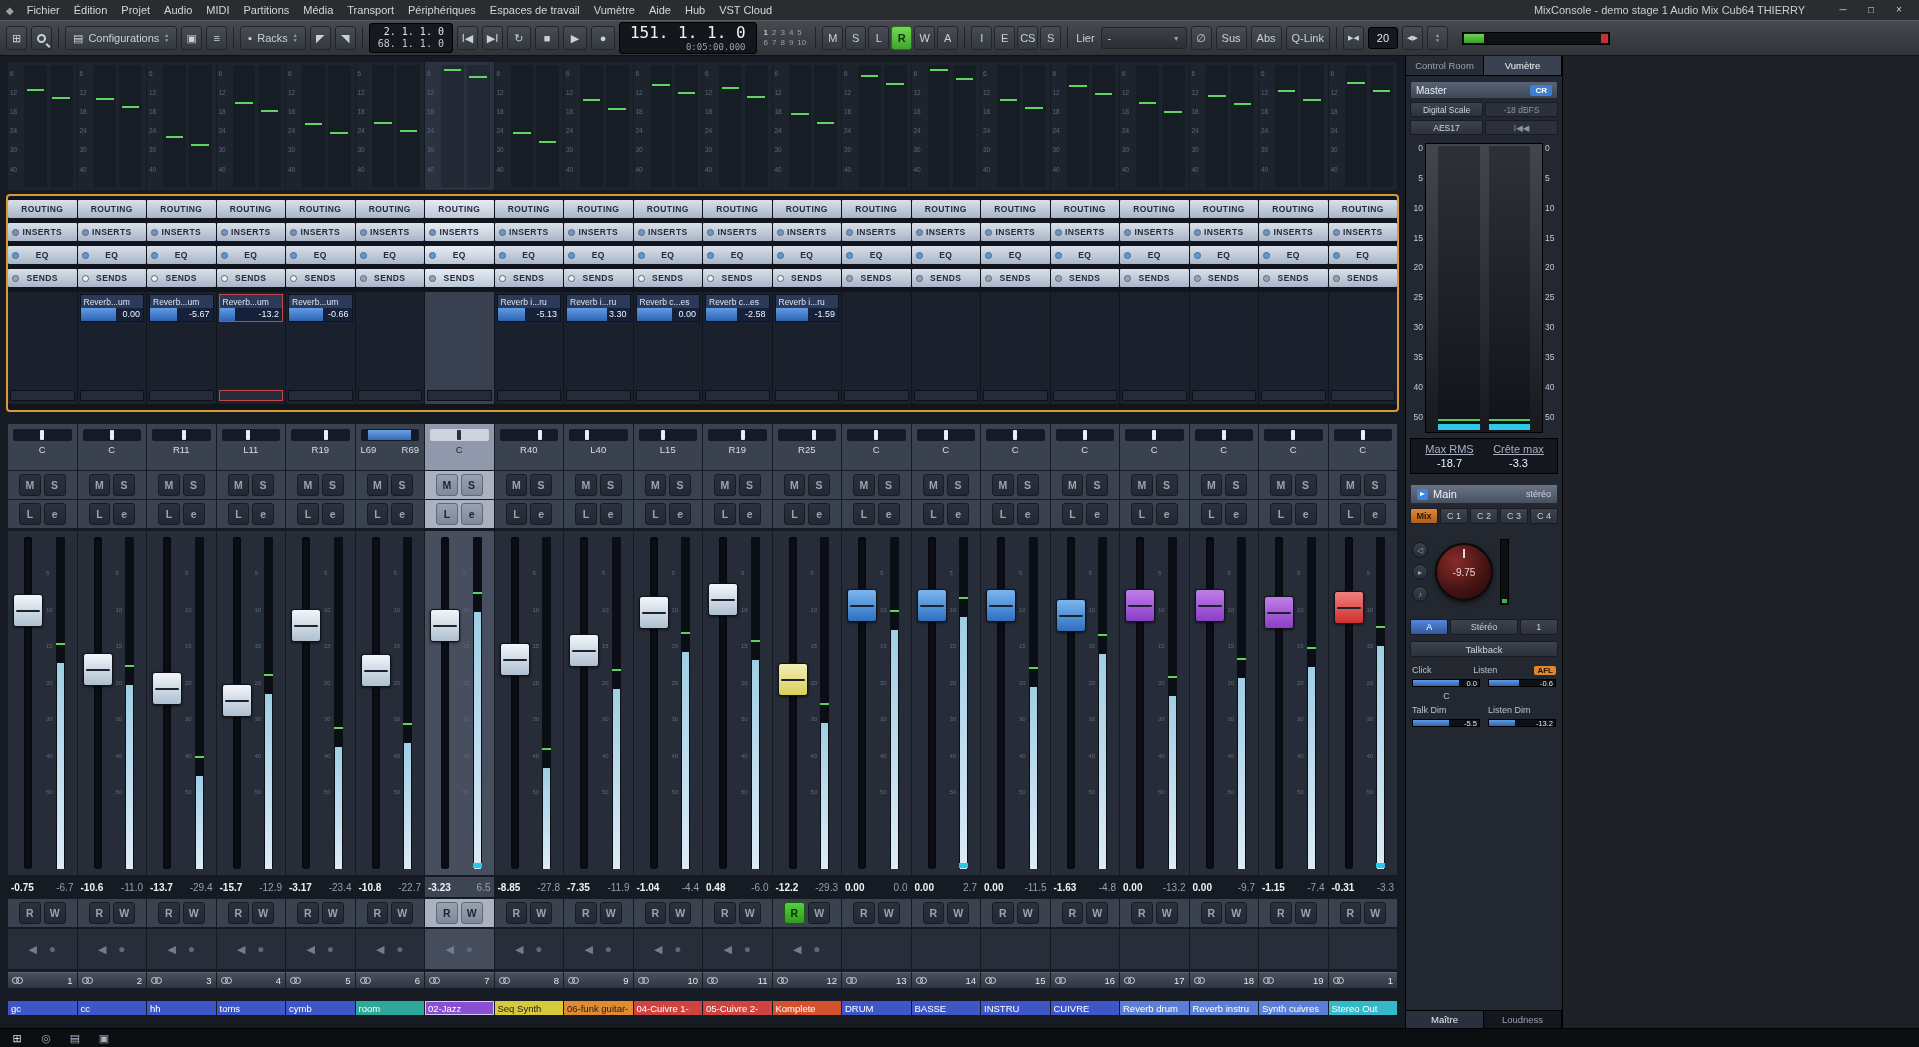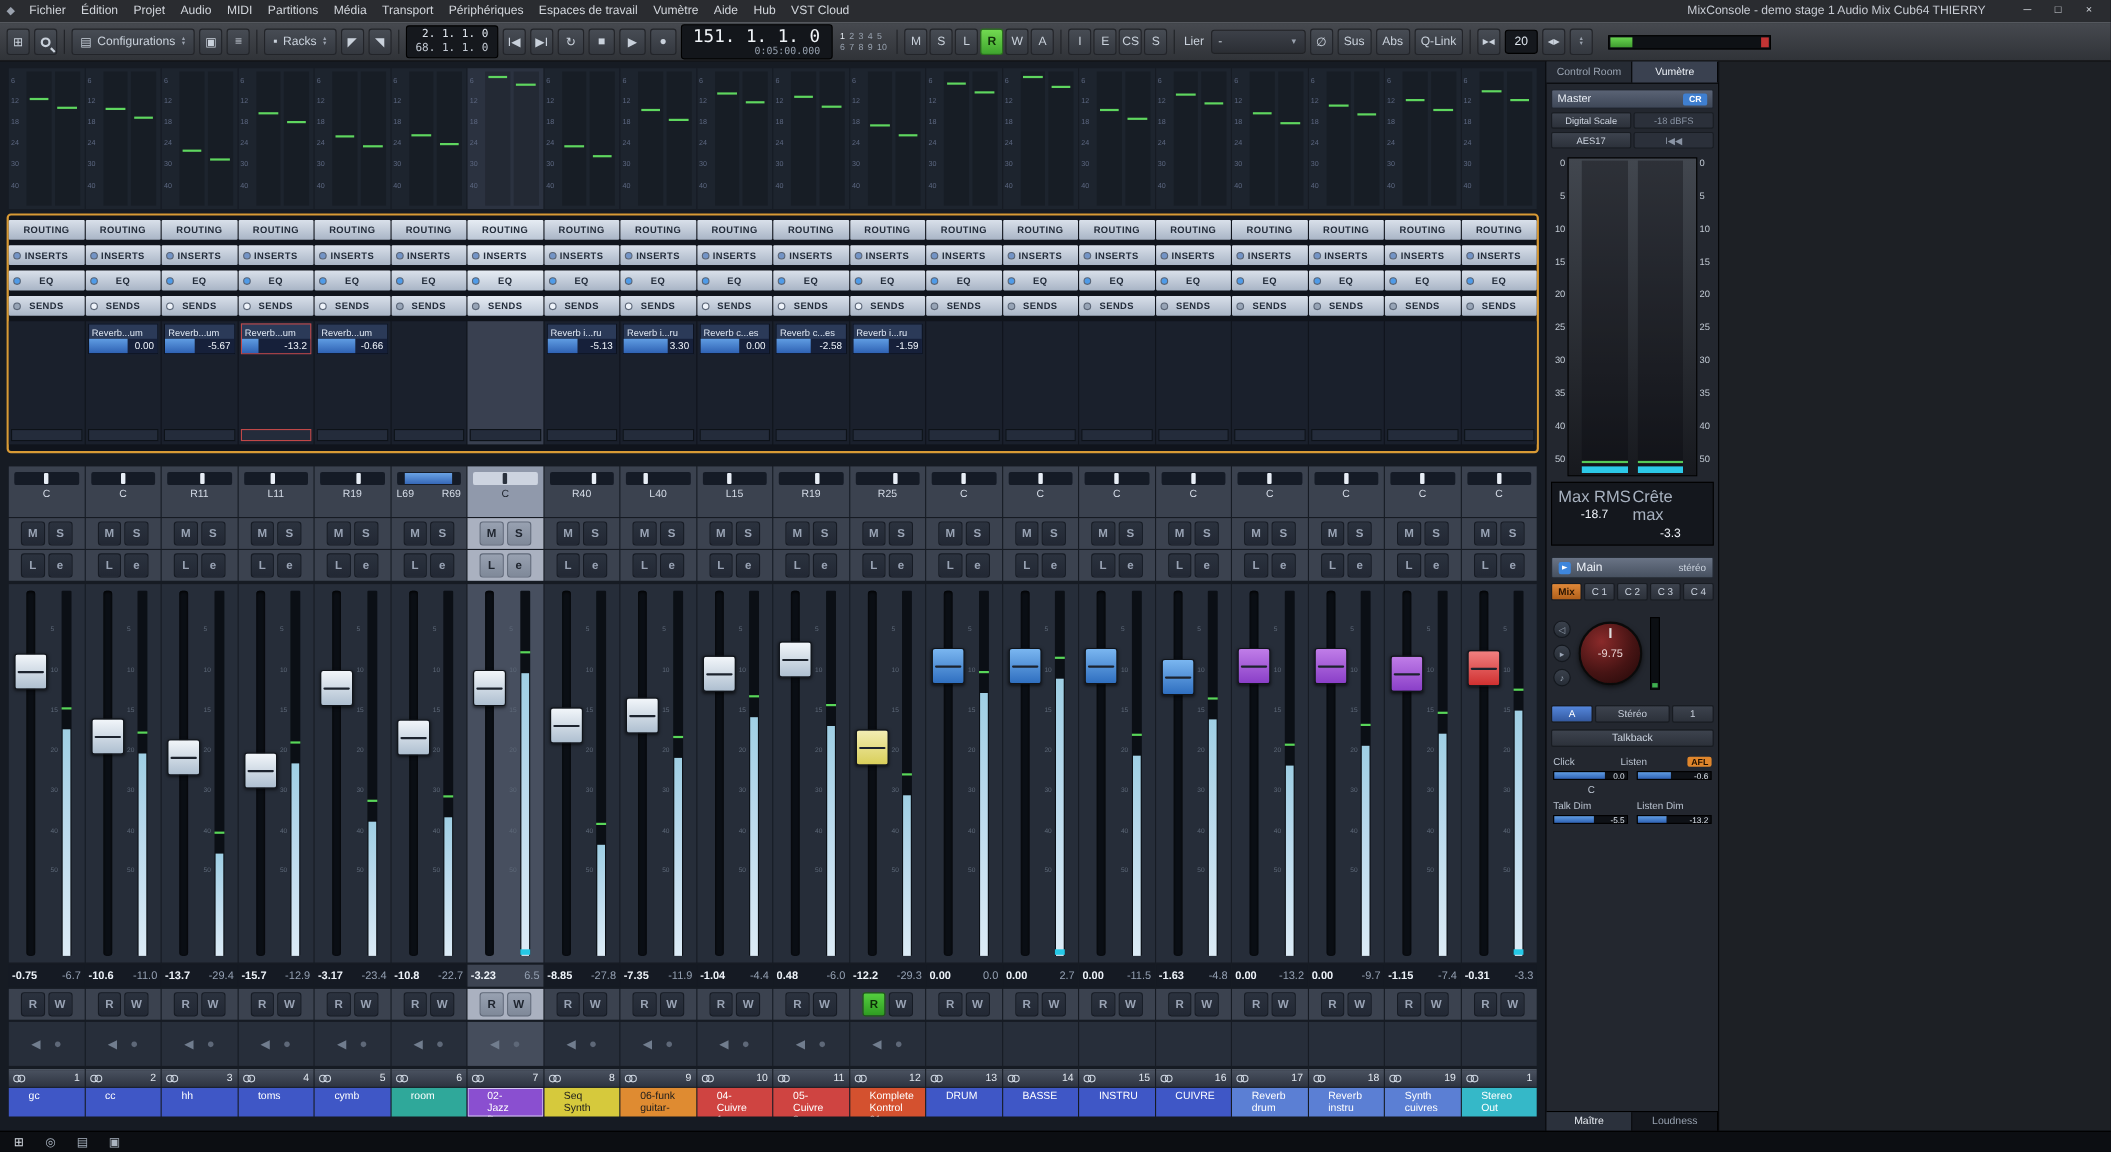--- a/index.html
+++ b/index.html
@@ -121,21 +121,21 @@
   .row-monrec .cell.sel{background:#454d5c;}
   .mon{color:#717d8e;font-size:11px;}
   .rec{color:#5e6878;font-size:12px;}
   .row-number{height:16px;margin-top:3px;}
   .row-number .cell{background:linear-gradient(#49515f,#2e3441);border-top:1px solid #5c6573;display:flex;align-items:center;padding:0 4px;}
   .stico{display:flex;}
   .stico i{display:inline-block;width:7px;height:7px;border:1px solid #cdd5e0;border-radius:50%;}
   .stico i + i{margin-left:-3px;}
   .numtxt{margin-left:auto;font-size:9.5px;color:#e2e8f0;}
   .row-name{height:26px;margin-top:1px;}
-  .row-name .cell{font-size:9.5px;line-height:11px;color:#fff;padding:2px 18px;overflow:hidden;}
+  .row-name .cell{font-size:9.5px;line-height:11px;color:#fff;padding:2px 3px;overflow:hidden;margin-top:12px;}
   .row-name .cell.selname{box-shadow:inset 0 0 0 1px rgba(235,240,248,.75);}
   
   .crpanel{width:157px;flex:none;background:#23272f;border-right:1px solid #000;display:flex;flex-direction:column;}
   .cr-tabs{display:flex;height:20px;background:#1b1f26;border-bottom:1px solid #000;}
   .crtab{flex:1;display:flex;align-items:center;justify-content:center;font-size:9.5px;color:#9aa4b2;background:#262b34;border-right:1px solid #000;}
   .crtab.act{background:#3a4150;color:#eef2f8;}
   .cr-master{height:18px;margin:5px 4px 3px;background:linear-gradient(#5a6375,#3e4757);border:1px solid #20252e;border-radius:2px;display:flex;align-items:center;padding:0 5px;font-size:10px;color:#e8edf4;}
   .cr-badge{margin-left:auto;background:#3f7fd0;color:#fff;font-size:8px;font-weight:bold;padding:1px 5px;border-radius:2px;}
   .cr-btnrow{display:flex;gap:2px;margin:0 4px 3px;height:15px;}
   .cr-btn{flex:1;background:linear-gradient(#3d434e,#2c313a);border:1px solid #181c22;border-radius:2px;color:#cfd6e2;font-size:8.5px;display:flex;align-items:center;justify-content:center;white-space:nowrap;overflow:hidden;}
@@ -144,21 +144,21 @@
   .crscale{width:15px;position:relative;font-size:8.5px;color:#c2cad4;flex:none;}
   .crscale span{position:absolute;}
   .crscale.left span{right:2px;}
   .crscale.right span{left:2px;}
   .crbars{flex:1;background:linear-gradient(#42474f,#17191e);border:1px solid #000;display:flex;gap:9px;padding:2px 12px;}
   .crbar{flex:1;position:relative;background:rgba(8,10,14,.35);}
   .crgreen{position:absolute;left:0;right:0;bottom:9px;height:2px;background:#57c957;}
   .crcyan{position:absolute;left:0;right:0;bottom:0;height:6px;background:#2cc9e8;}
   .cr-max{margin:0 4px;background:#14171d;border:1px solid #000;padding:4px 4px;display:flex;}
   .cr-max-col{flex:1;display:flex;flex-direction:column;align-items:center;gap:2px;}
-  .cr-max-col .lbl{font-size:15px;color:#a8b2c0;}
+  .cr-max-col .lbl{font-size:11px;color:#a8b2c0;text-decoration:underline;}
   .cr-max-col .val{font-size:11px;color:#eef2f8;}
   .cr-main{margin:10px 4px 0;height:20px;background:linear-gradient(#6a7486,#46505f);border:1px solid #242a33;border-radius:2px;display:flex;align-items:center;gap:5px;padding:0 6px;font-size:11px;color:#eef2f8;}
   .cr-main .mode{margin-left:auto;font-size:9px;color:#cdd5e0;}
   .spk{width:11px;height:11px;border-radius:2px;background:#3e86dc;position:relative;flex:none;}
   .spk::after{content:"";position:absolute;left:3px;top:3px;border-left:5px solid #fff;border-top:2.5px solid transparent;border-bottom:2.5px solid transparent;}
   .cr-mixrow{margin:4px 4px 0;display:flex;gap:2px;height:16px;}
   .crbtn{flex:1;background:linear-gradient(#3d434e,#2c313a);border:1px solid #181c22;border-radius:2px;color:#c8d0dc;font-size:9px;display:flex;align-items:center;justify-content:center;white-space:nowrap;}
   .act-orange{background:linear-gradient(#e08838,#b05f1a)!important;color:#2a1402!important;font-weight:bold;}
   .act-blue{background:linear-gradient(#5587dc,#33589e)!important;color:#fff!important;}
   .cr-knobzone{margin:6px 6px 0;display:flex;align-items:center;gap:7px;height:84px;}

